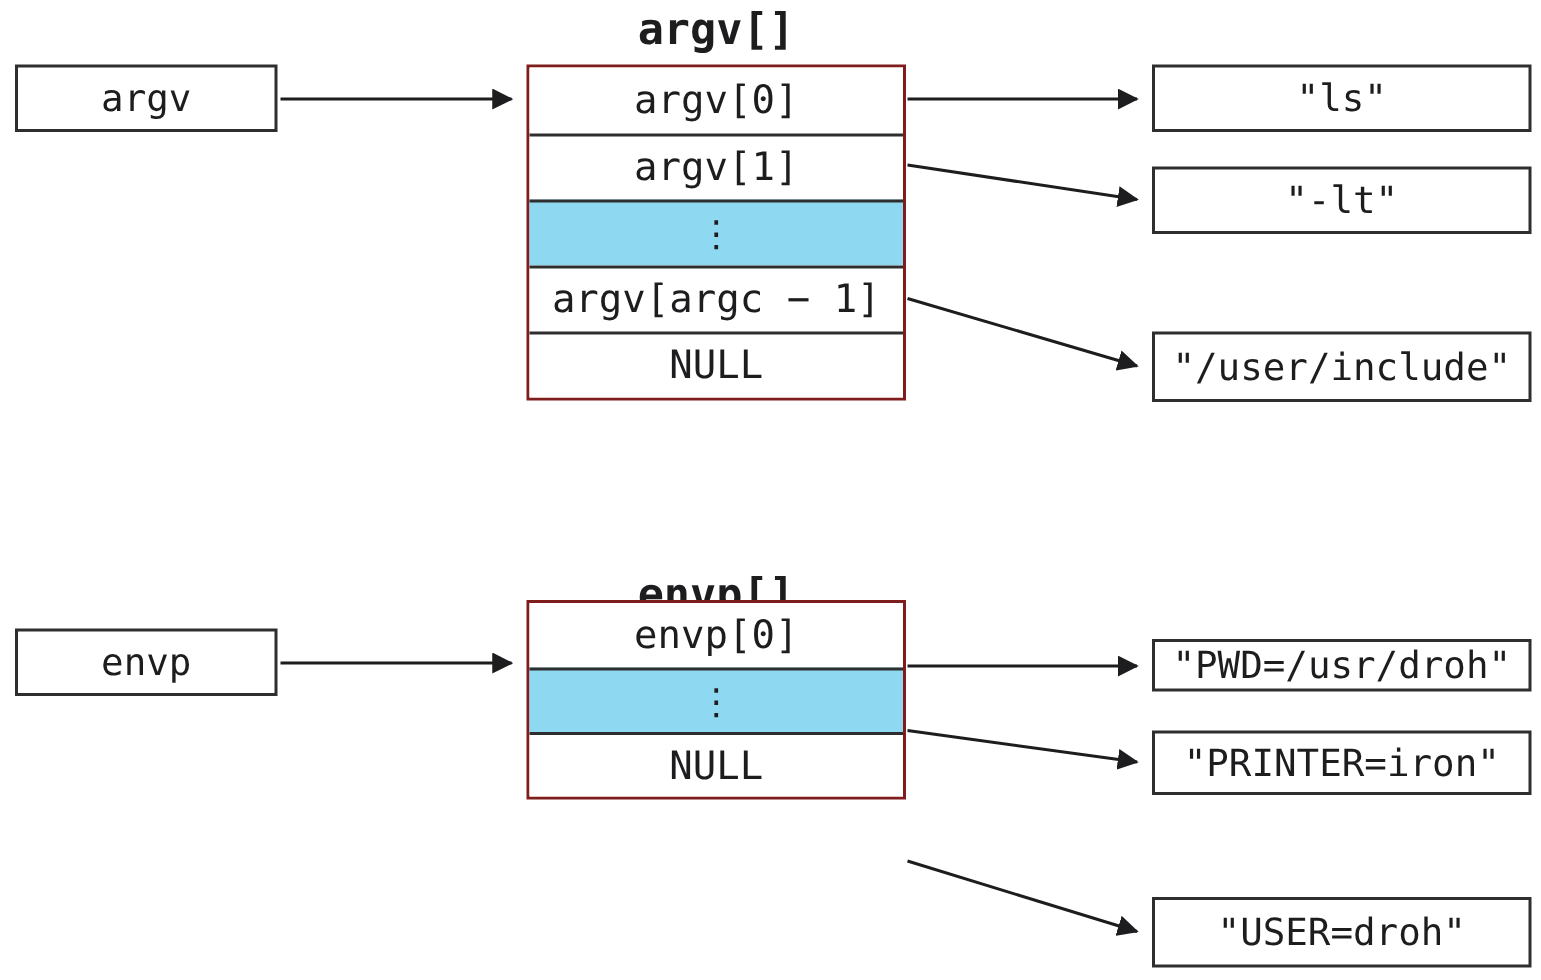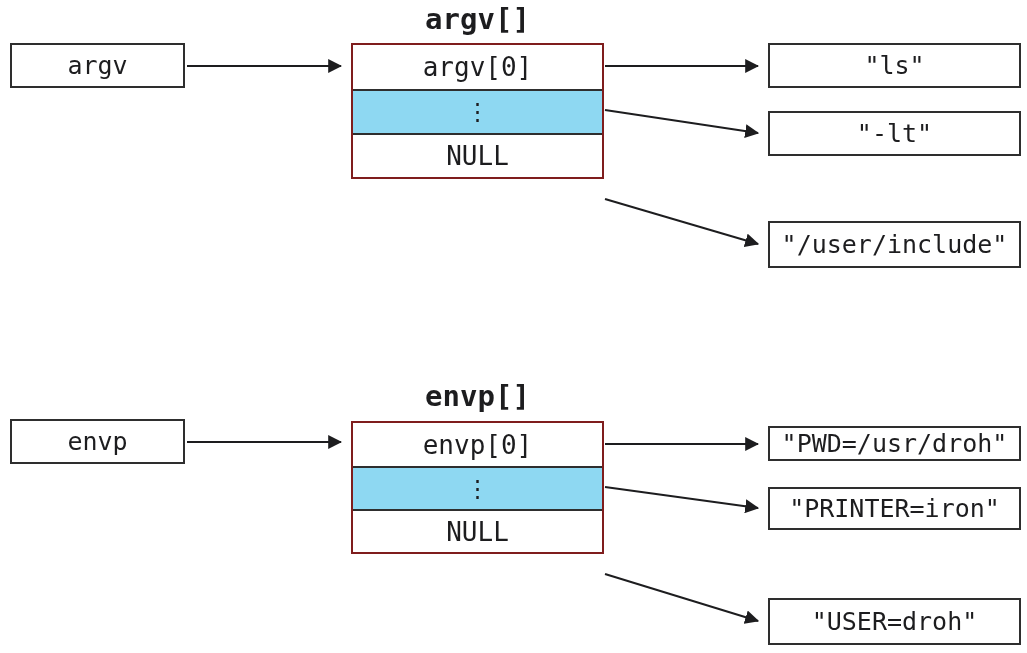--- a/index.html
+++ b/index.html
@@ -86,22 +86,28 @@
   <div class="array-title" style="top:2px;">argv[]</div>
 
   <div class="box ptr" style="top:43px;">
     <span>argv</span>
   </div>
 
   <div class="array rows-argv" style="top:43px;">
     <div class="cell">
       <span>argv[0]</span>
     </div>
+    <div class="cell">
+      <span>argv[1]</span>
+    </div>
     <div class="cell highlight">
       <span class="ellipsis-glyph">⋮</span>
+    </div>
+    <div class="cell">
+      <span>argv[argc − 1]</span>
     </div>
     <div class="cell">
       <span>NULL</span>
     </div>
   </div>
 
   <div class="box sbox" style="top:43px;height:45px;">
     <span>"ls"</span>
   </div>
   <div class="box sbox" style="top:111px;height:45px;">
@@ -110,21 +116,21 @@
   <div class="box sbox" style="top:221px;height:47px;">
     <span>"/user/include"</span>
   </div>
 
   <div class="array-title" style="top:379px;">envp[]</div>
 
   <div class="box ptr" style="top:419px;">
     <span>envp</span>
   </div>
 
-  <div class="array rows-envp" style="top:421px;">
+  <div class="array rows-envp" style="top:400px;">
     <div class="cell">
       <span>envp[0]</span>
     </div>
     <div class="cell highlight">
       <span class="ellipsis-glyph">⋮</span>
     </div>
     <div class="cell">
       <span>NULL</span>
     </div>
   </div>

